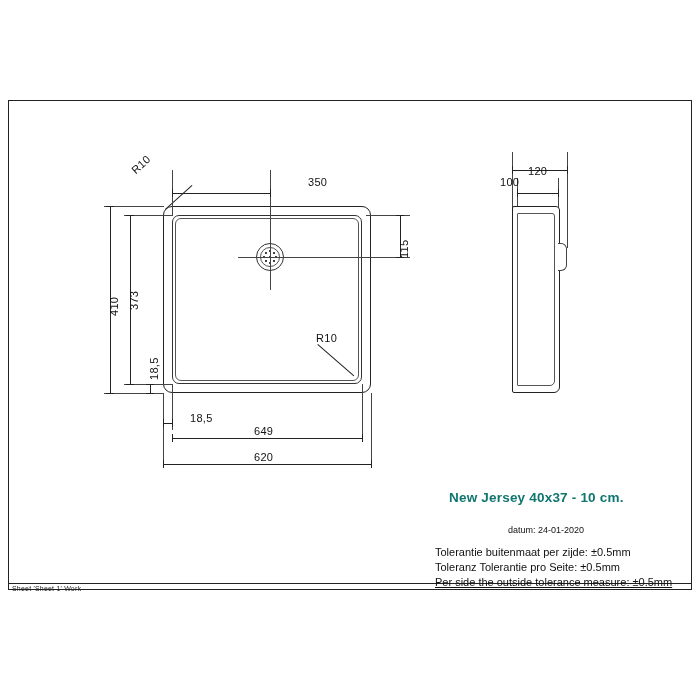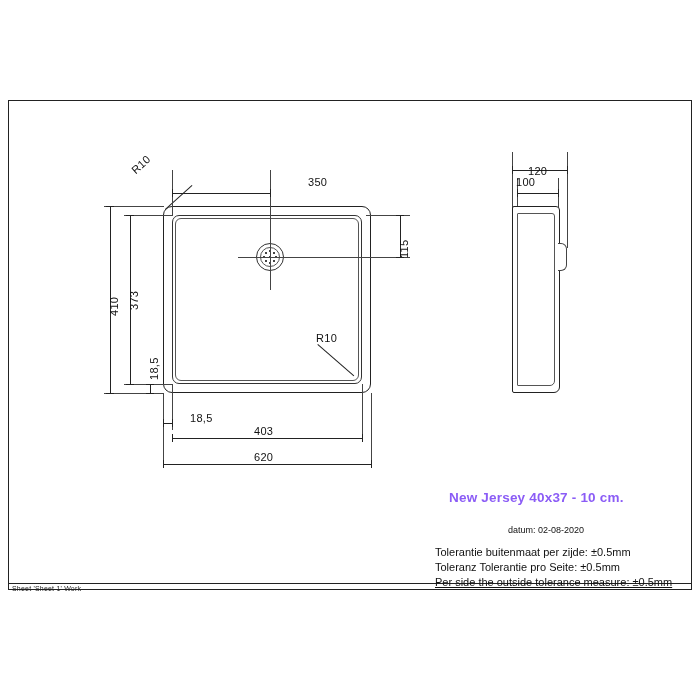--- a/index.html
+++ b/index.html
@@ -198,21 +198,21 @@
     transform-origin: 0 0;
   }
 
   
   .title-main {
     position: absolute;
     left: 449px;
     top: 490px;
     font-size: 13.5px;
     font-weight: bold;
-    color: #8b5cf6;
+    color: #0f766e;
     letter-spacing: 0.2px;
   }
   .title-date {
     position: absolute;
     left: 508px;
     top: 525px;
     font-size: 9px;
     color: #111;
   }
   .tol {
@@ -286,46 +286,46 @@
   <div class="ext" style="left:172px; top:384px; height:46px;"></div>
   <div class="dl" style="left:163px; top:423px; width:9px;"></div>
   <div class="tick" style="left:163px; top:419px;"></div>
   <div class="tick" style="left:172px; top:419px;"></div>
   <div class="dim-txt" style="left:190px; top:412px;">18,5</div>
 
   <div class="ext" style="left:362px; top:384px; height:56px;"></div>
   <div class="dl" style="left:172px; top:438px; width:190px;"></div>
   <div class="tick" style="left:172px; top:434px;"></div>
   <div class="tick" style="left:362px; top:434px;"></div>
-  <div class="dim-txt" style="left:254px; top:425px;">403</div>
+  <div class="dim-txt" style="left:254px; top:425px;">649</div>
 
   <div class="ext" style="left:371px; top:393px; height:72px;"></div>
   <div class="ext" style="left:163px; top:430px; height:35px;"></div>
   <div class="dl" style="left:163px; top:464px; width:208px;"></div>
   <div class="tick" style="left:163px; top:460px;"></div>
   <div class="tick" style="left:371px; top:460px;"></div>
   <div class="dim-txt" style="left:254px; top:451px;">620</div>
 
   <div class="ext" style="left:512px; top:152px; height:56px;"></div>
   <div class="ext" style="left:567px; top:152px; height:96px;"></div>
   <div class="dl" style="left:512px; top:170px; width:55px;"></div>
   <div class="tick" style="left:512px; top:166px;"></div>
   <div class="tick" style="left:567px; top:166px;"></div>
   <div class="dim-txt" style="left:528px; top:153px;margin-top:12px;">120</div>
 
   <div class="ext" style="left:517px; top:178px; height:38px;"></div>
   <div class="ext" style="left:558px; top:178px; height:68px;"></div>
   <div class="dl" style="left:517px; top:193px; width:41px;"></div>
   <div class="tick" style="left:517px; top:189px;"></div>
   <div class="tick" style="left:558px; top:189px;"></div>
-  <div class="dim-txt" style="left:516px; top:176px;">100</div>
+  <div class="dim-txt" style="left:500px; top:176px;">100</div>
 
   <div class="side-body"></div>
   <div class="side-inner"></div>
   <div class="side-bump"></div>
 
   <div class="title-main">New Jersey 40x37 - 10 cm.</div>
-  <div class="title-date">datum: 02-08-2020</div>
+  <div class="title-date">datum: 24-01-2020</div>
   <div class="tol tol1">Tolerantie buitenmaat per zijde: ±0.5mm</div>
   <div class="tol tol2">Toleranz Tolerantie pro Seite: ±0.5mm</div>
   <div class="tol tol3">Per side the outside tolerance measure: ±0.5mm</div>
 
 </div>
 
 </body></html>

